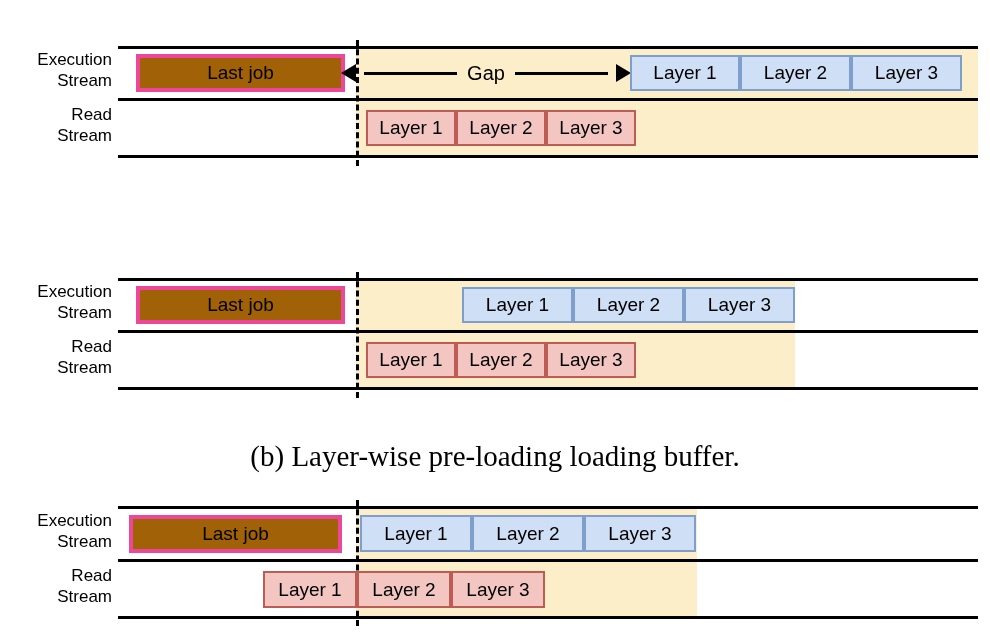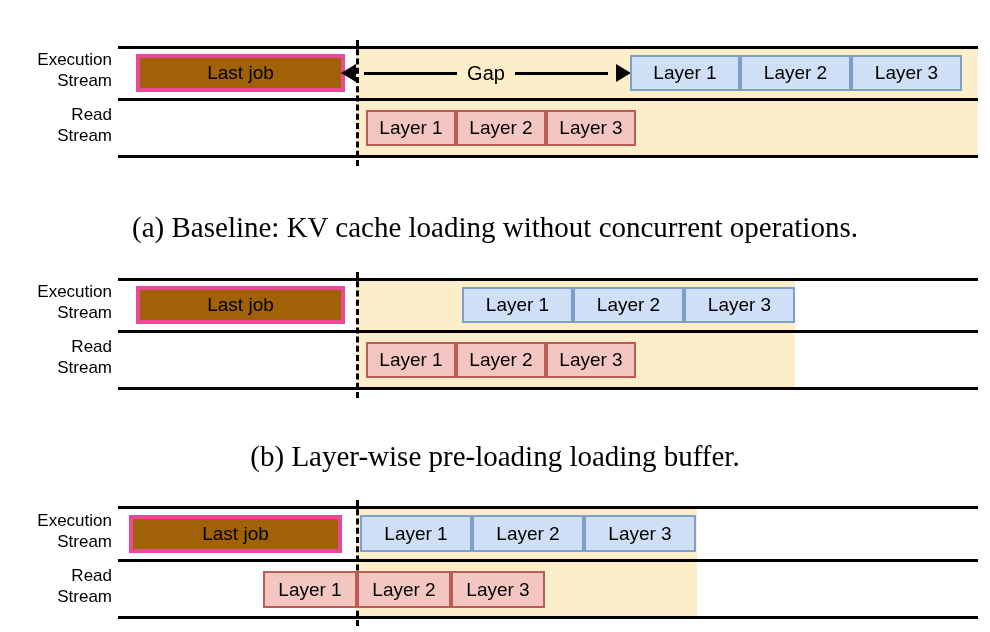--- a/index.html
+++ b/index.html
@@ -192,21 +192,20 @@
       <span>Layer 1</span>
     </div>
     <div class="box red" style="left:456px; top:74px; width:90px; height:36px;">
       <span>Layer 2</span>
     </div>
     <div class="box red" style="left:546px; top:74px; width:90px; height:36px;">
       <span>Layer 3</span>
     </div>
   </div>
 
-  <div class="caption" style="top:175px;">(a) Baseline: KV cache loading without concurrent operations.</div>
 
   <div class="panel" style="top:232px;height:130px;">
 
     <div class="band" style="left:356px; top:10px; width:439px; height:52px;"></div>
     <div class="band" style="left:356px; top:65px; width:439px; height:54px;"></div>
 
     <div class="axis" style="top:10px;"></div>
     <div class="axis" style="top:62px;"></div>
     <div class="axis" style="top:119px;"></div>
 

